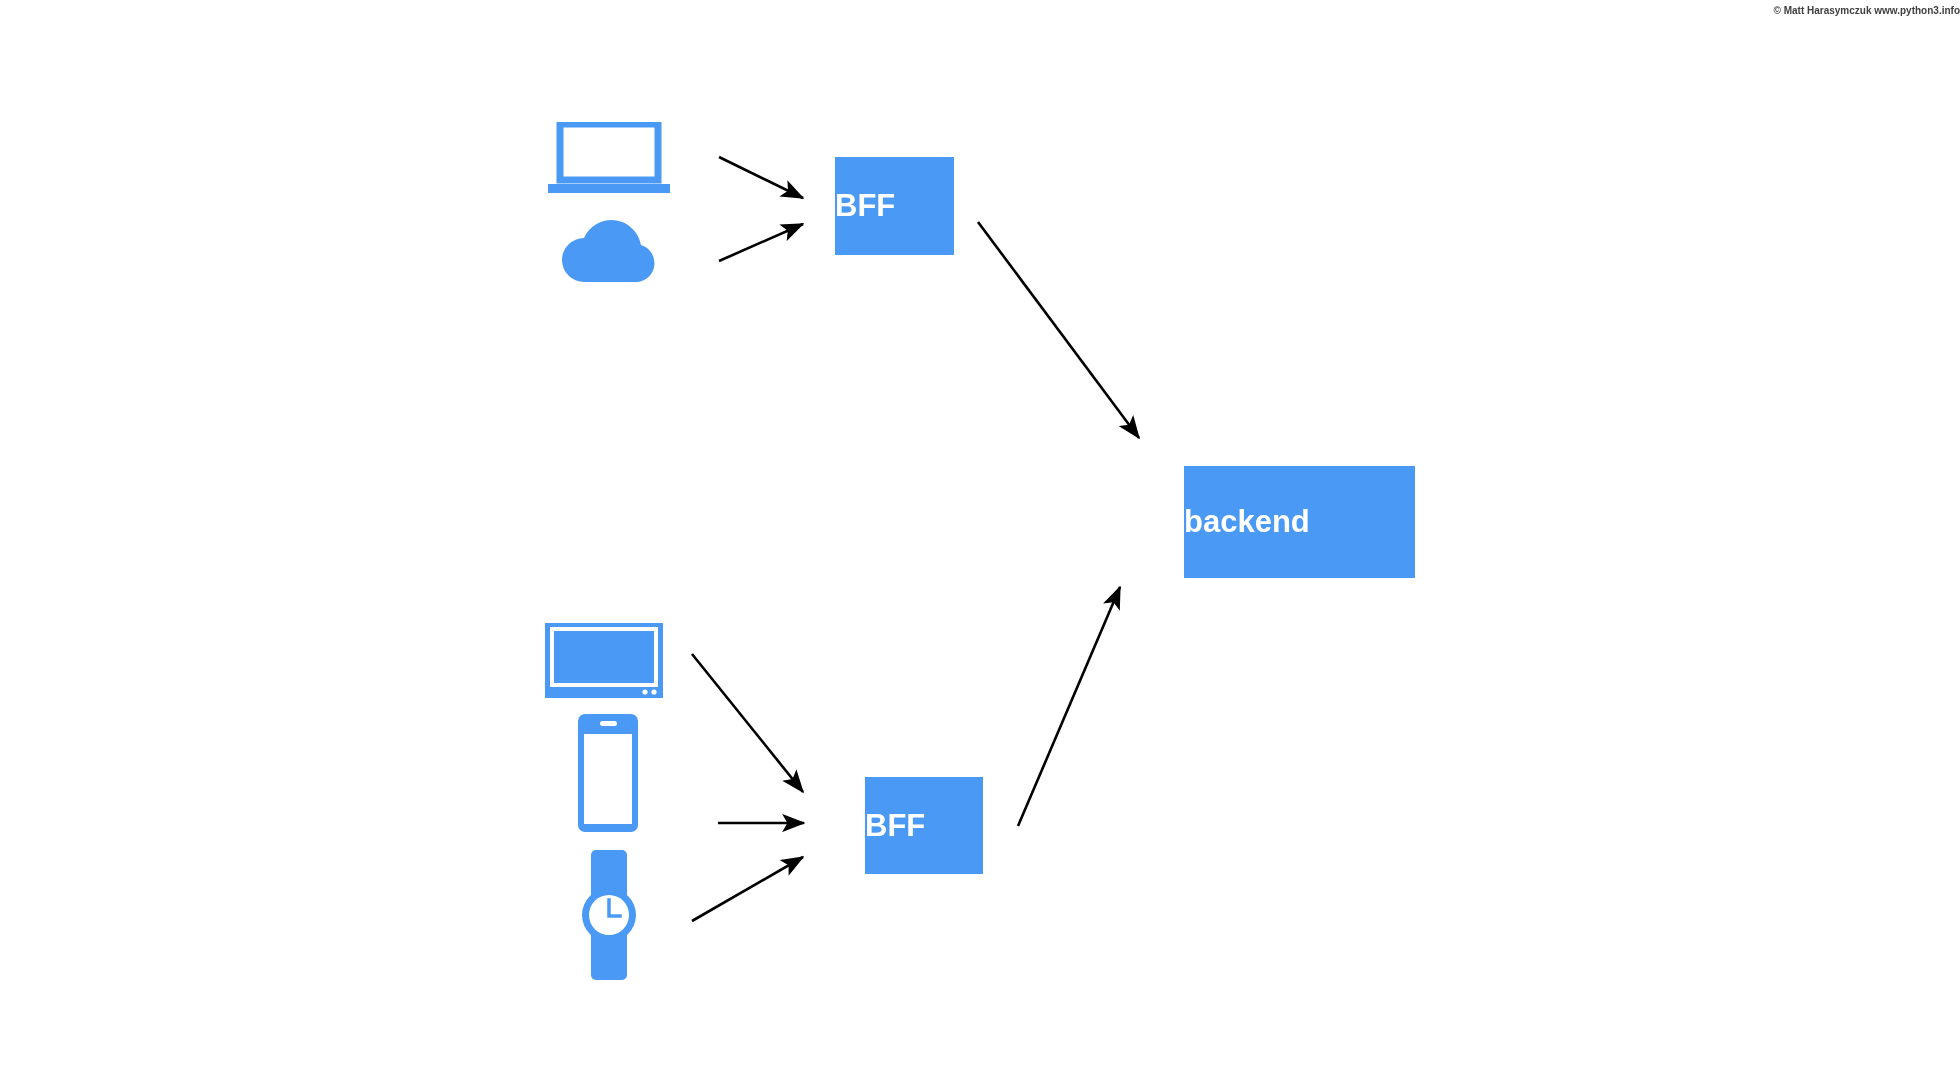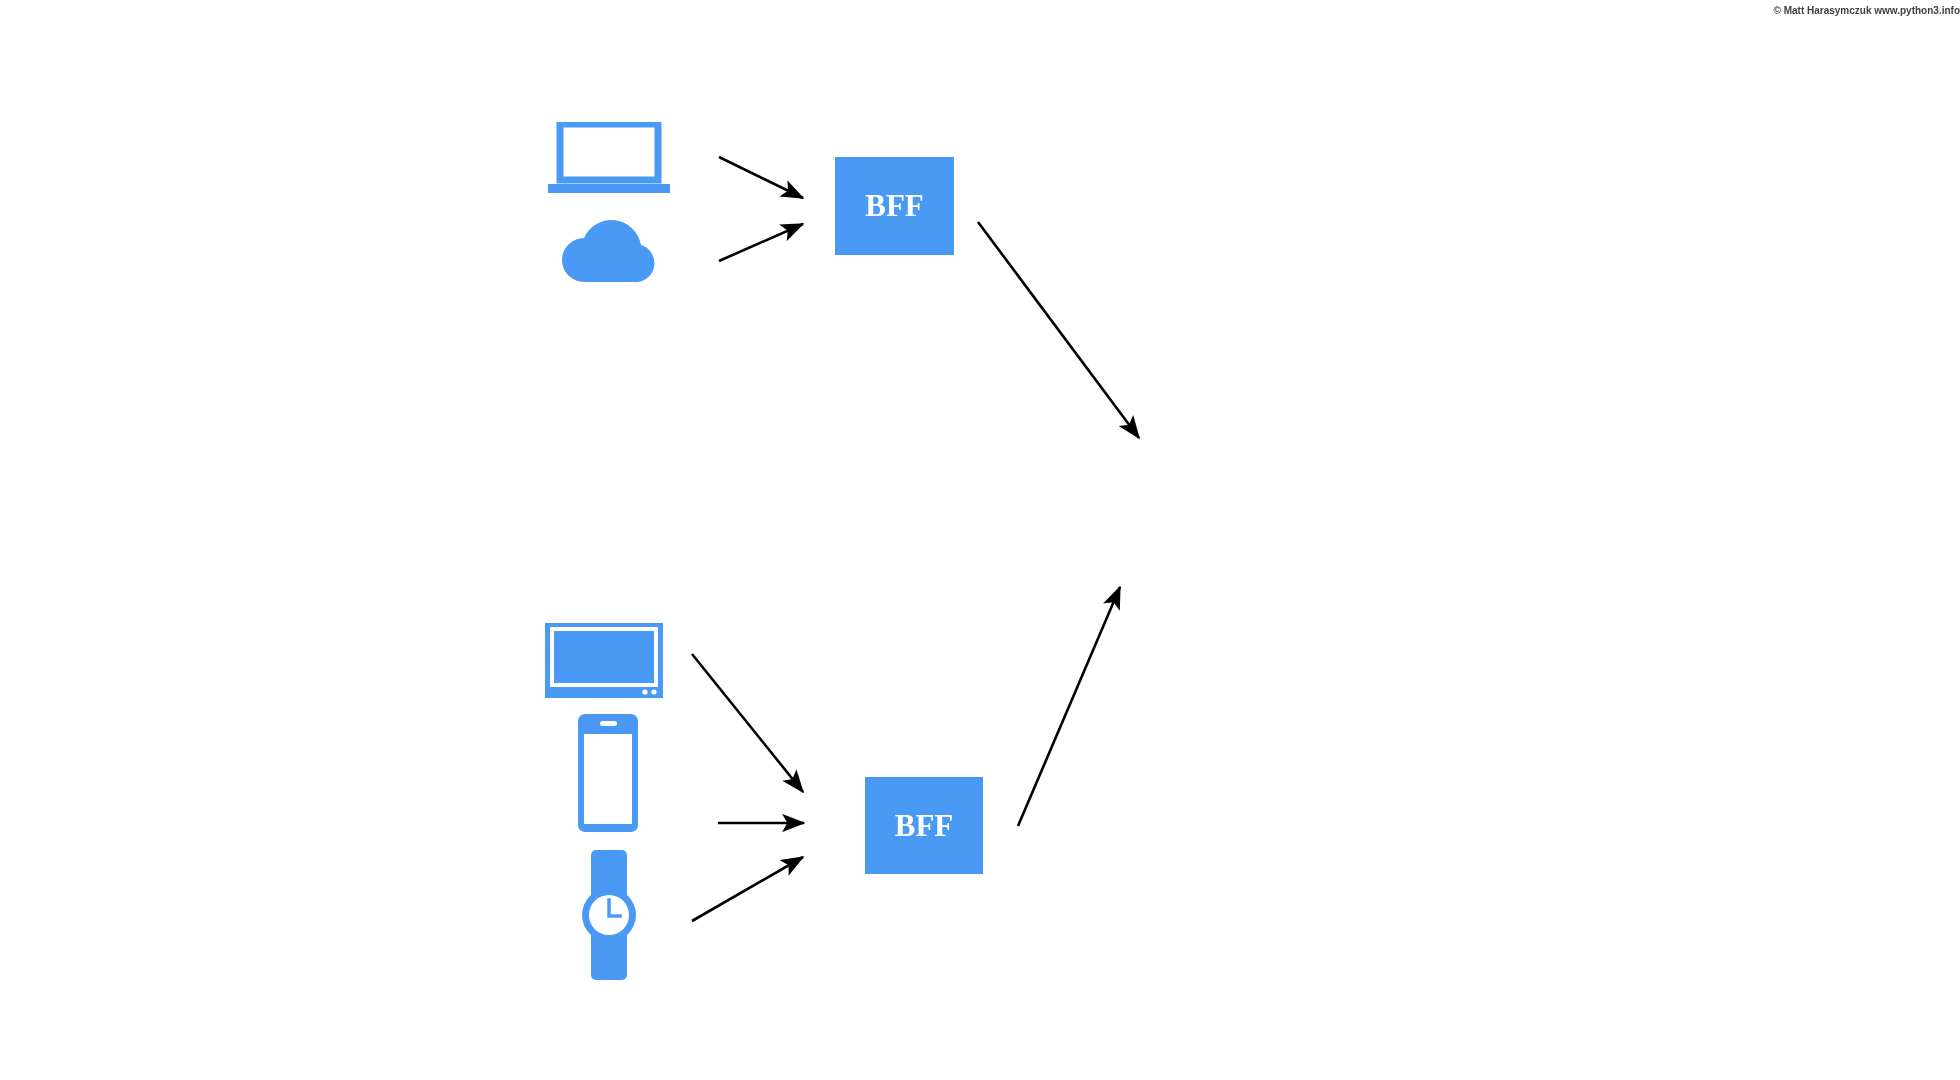--- a/index.html
+++ b/index.html
@@ -40,25 +40,23 @@
     color: #404040;
     white-space: nowrap;
   }
 
   
   .node-box {
     position: absolute;
     background: #4a9af5;
     display: flex;
     align-items: center;
-    justify-content: center;
     color: #ffffff;
     font-weight: bold;
     white-space: nowrap;
-    font-family: Liberation Serif, serif;
   }
   .node-box .node-label {
     color: #ffffff;
     font-weight: bold;
   }
   #box-bff-top {
     left: 835px; top: 157px;
     width: 119px; height: 98px;
     font-size: 31px;
   }
@@ -145,20 +143,23 @@
   </div>
 
   <div class="node-box" id="box-bff-top">
     <span class="node-label">BFF</span>
   </div>
 
   <div class="node-box" id="box-bff-bottom">
     <span class="node-label">BFF</span>
   </div>
 
+  <div class="node-box" id="box-backend">
+    <span class="node-label">backend</span>
+  </div>
 
   <svg id="arrow-layer" viewBox="0 0 1960 1080" xmlns="http://www.w3.org/2000/svg">
     <defs>
       <marker id="arrowhead" markerWidth="9" markerHeight="7" refX="8.4" refY="3.5" orient="auto" markerUnits="strokeWidth">
         <path d="M0,0 L9,3.5 L0,7 L2,3.5 Z" fill="#000000"></path>
       </marker>
     </defs>
 
     <line x1="719" y1="157" x2="803" y2="198" stroke="#000000" stroke-width="2.6" marker-end="url(#arrowhead)"></line>
 

